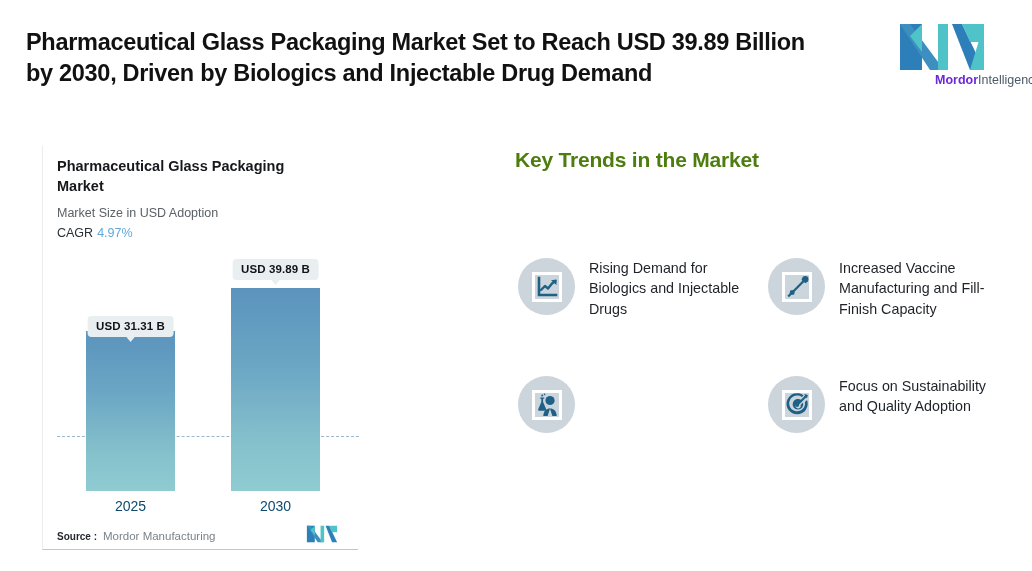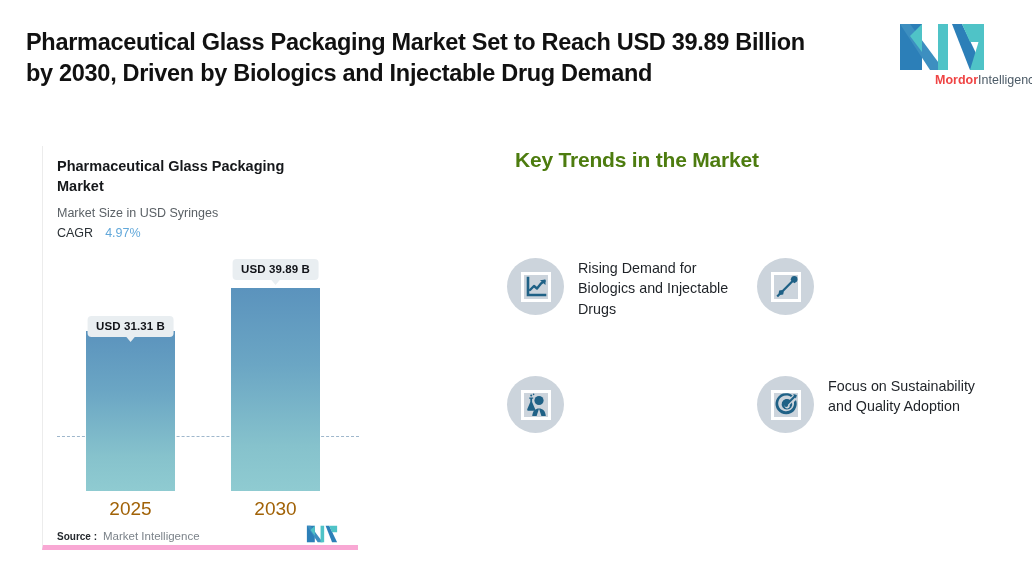--- a/index.html
+++ b/index.html
@@ -23,44 +23,44 @@
   }
 
   
   #logo-header{
     position:absolute;left:896px;top:22px;width:112px;height:72px;
   }
   .logo-mark{display:block;}
   .logo-word{
     margin-top:2px;font-size:12.5px;line-height:1;white-space:nowrap;
   }
-  .logo-word .w1{color:#ef4444;font-weight:bold;padding-left:39px;}
+  .logo-word .w1{color:#6d28d9;font-weight:bold;padding-left:39px;}
   .logo-word .w2{color:#4b5a66;font-weight:normal;}
 
   
   #chart-card{
     position:absolute;left:42px;top:146px;width:316px;height:404px;
     background:#ffffff;
     border-left:1px solid #ececec;
-    border-bottom:5px solid #f9a8d4;
+    border-bottom:1px solid #f9a8d4;
     box-sizing:border-box;
   }
   #chart-title{
     position:absolute;left:14px;top:11px;width:265px;
     font-size:14.5px;font-weight:bold;line-height:1.36;color:#16181b;
   }
   #chart-subtitle{
     position:absolute;left:14px;top:60px;
     font-size:12.5px;color:#5b6166;font-weight:normal;
   }
   #cagr-row{
     position:absolute;left:14px;top:80px;
     font-size:12.5px;color:#2b3136;
   }
-  #cagr-row .cagr-value{color:#62a8da;margin-left:12px;}
+  #cagr-row .cagr-value{color:#62a8da;margin-left:4px;}
 
   
   #plot{
     position:absolute;left:0;top:110px;width:316px;height:235px;
   }
   #baseline{
     position:absolute;left:14px;top:180px;width:302px;height:0;
     border-top:1.5px dashed #9fb7cc;
   }
   .bar-group{position:absolute;bottom:0;}
@@ -84,40 +84,40 @@
   #bar-2030 .tooltip{bottom:211px;}
   .tooltip:after{
     content:"";position:absolute;left:50%;margin-left:-5px;bottom:-5px;
     width:0;height:0;
     border-left:5px solid transparent;border-right:5px solid transparent;
     border-top:6px solid #e9eef1;
   }
 
   .x-label{
     position:absolute;top:352px;width:89px;text-align:center;
-    font-size:19px;color:#a16207;
+    font-size:14px;color:#0c4a6e;
   }
   #xlab-2025{left:43px;}
   #xlab-2030{left:188px;}
 
   
   #source-row{
     position:absolute;left:14px;top:380px;width:290px;height:20px;
   }
   #source-label{font-size:10px;font-weight:bold;color:#25292e;}
   #source-value{font-size:11.5px;color:#7c838a;margin-left:6px;}
   #logo-source{position:absolute;right:8px;top:-1px;}
 
   
   #trends-title{
     position:absolute;left:515px;top:148px;
     font-size:21px;font-weight:bold;color:#4d7c0f;letter-spacing:-0.2px;
   }
   #trends-grid{
-    position:absolute;left:507px;top:258px;width:500px;height:240px;
+    position:absolute;left:518px;top:258px;width:500px;height:240px;
   }
   .trend{position:absolute;display:flex;align-items:flex-start;}
   .trend-col-1{left:0;}
   .trend-col-2{left:250px;}
   .trend-row-1{top:0;}
   .trend-row-2{top:118px;}
   .trend-icon{
     flex:0 0 auto;width:57px;height:57px;border-radius:50%;
     background:#ccd4dc;display:flex;align-items:center;justify-content:center;
   }
@@ -146,21 +146,21 @@
     </svg>
     <div class="logo-word">
       <span class="w1">Mordor</span><span class="w2">Intelligence</span>
     </div>
   </div>
 </div>
 
 <div id="chart-card">
 
   <div id="chart-title">Pharmaceutical Glass Packaging Market</div>
-  <div id="chart-subtitle">Market Size in USD Syringes</div>
+  <div id="chart-subtitle">Market Size in USD Adoption</div>
   <div id="cagr-row">
     <span>CAGR</span><span class="cagr-value">4.97%</span>
   </div>
 
   <div id="plot">
 
     <div id="baseline"></div>
 
     <div class="bar-group" id="bar-2025">
       <div class="tooltip">USD 31.31 B</div>
@@ -170,21 +170,21 @@
     <div class="bar-group" id="bar-2030">
       <div class="tooltip">USD 39.89 B</div>
       <div class="bar"></div>
     </div>
   </div>
 
   <div class="x-label" id="xlab-2025">2025</div>
   <div class="x-label" id="xlab-2030">2030</div>
 
   <div id="source-row">
-    <span id="source-label">Source :</span><span id="source-value">Market Intelligence</span>
+    <span id="source-label">Source :</span><span id="source-value">Mordor Manufacturing</span>
     <svg id="logo-source" width="34" height="18" viewBox="0 0 92 50">
       <polygon points="4,2 26,2 26,48 4,48" fill="#2C7FB8"></polygon>
       <polygon points="4,2 14,2 48,48 34,48" fill="#3D8FC0"></polygon>
       <polygon points="26,2 26,30 14,14" fill="#4FC3C7"></polygon>
       <polygon points="42,2 52,2 52,48 42,48" fill="#4FC3C7"></polygon>
       <polygon points="56,2 66,2 88,48 74,48" fill="#2C7FB8"></polygon>
       <polygon points="66,2 88,2 88,20 74,20" fill="#4FC3C7"></polygon>
     </svg>
   </div>
 </div>
@@ -206,20 +206,21 @@
   </div>
 
   <div class="trend trend-row-1 trend-col-2">
     <div class="trend-icon">
       <svg width="32" height="32" viewBox="0 0 32 32">
         <rect x="2.5" y="2.5" width="27" height="27" fill="none" stroke="#ffffff" stroke-width="3"></rect>
         <path d="M24.8 6.0 a3.3 3.3 0 0 1 1.0 4.9 l-1.4 1.4 -1.2 -1.2 -9.4 9.4 -0.6 3.0 -3.0 0.6 -2.2 2.2 -1.6 -1.6 2.2 -2.2 0.6 -3.0 3.0 -0.6 9.4 -9.4 -1.2 -1.2 1.4 -1.4 a3.3 3.3 0 0 1 2.9 -0.9 z" fill="#1F6186"></path>
         <circle cx="24.3" cy="8.2" r="3.2" fill="#1F6186"></circle>
       </svg>
     </div>
+    <div class="trend-text">Increased Vaccine Manufacturing and Fill-Finish Capacity</div>
   </div>
 
   <div class="trend trend-row-2 trend-col-1">
     <div class="trend-icon">
       <svg width="32" height="32" viewBox="0 0 32 32">
         <rect x="2.5" y="2.5" width="27" height="27" fill="none" stroke="#ffffff" stroke-width="3"></rect>
         <circle cx="19" cy="11.5" r="4.6" fill="#1F6186"></circle>
         <path d="M12.2 27 c0.4 -5.0 3.2 -7.4 6.8 -7.4 c3.6 0 6.4 2.4 6.8 7.4 z" fill="#1F6186"></path>
         <path d="M19 19.8 l-2.4 7.2 h4.8 z" fill="#ccd4dc"></path>
         <path d="M9.2 8.4 h4.0 v1.3 h-1.1 v3.2 l3.0 7.2 a1.1 1.1 0 0 1 -1.0 1.6 h-5.8 a1.1 1.1 0 0 1 -1.0 -1.6 l3.0 -7.2 v-3.2 h-1.1 z" fill="#1F6186"></path>

